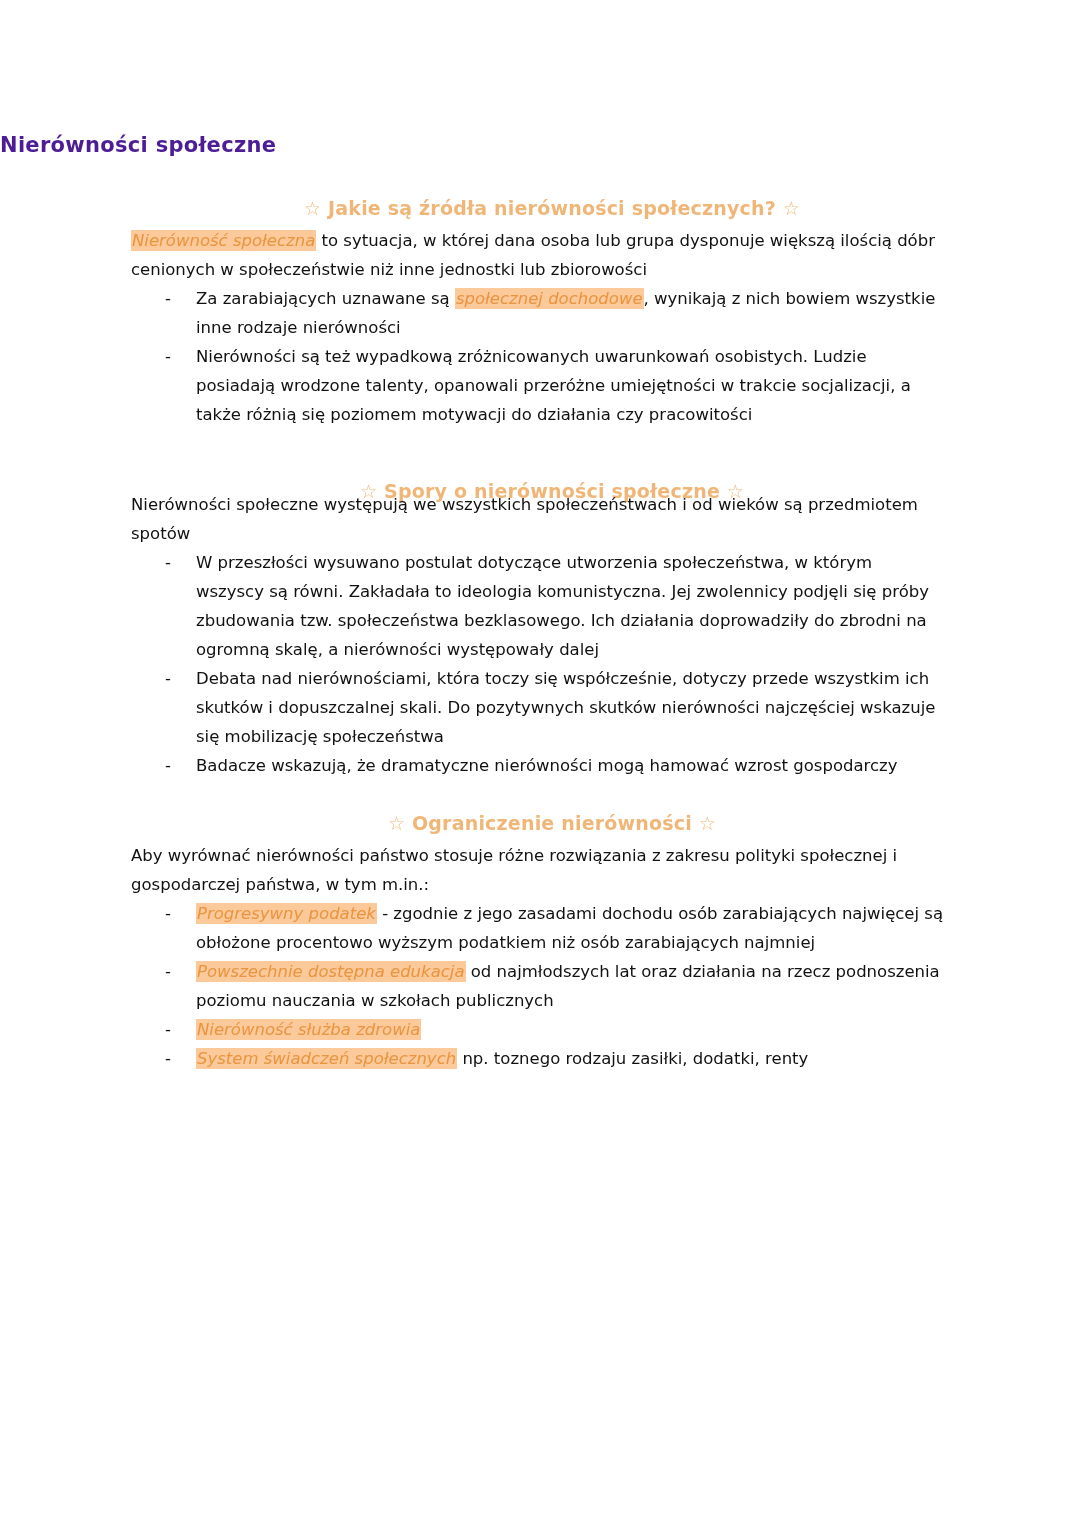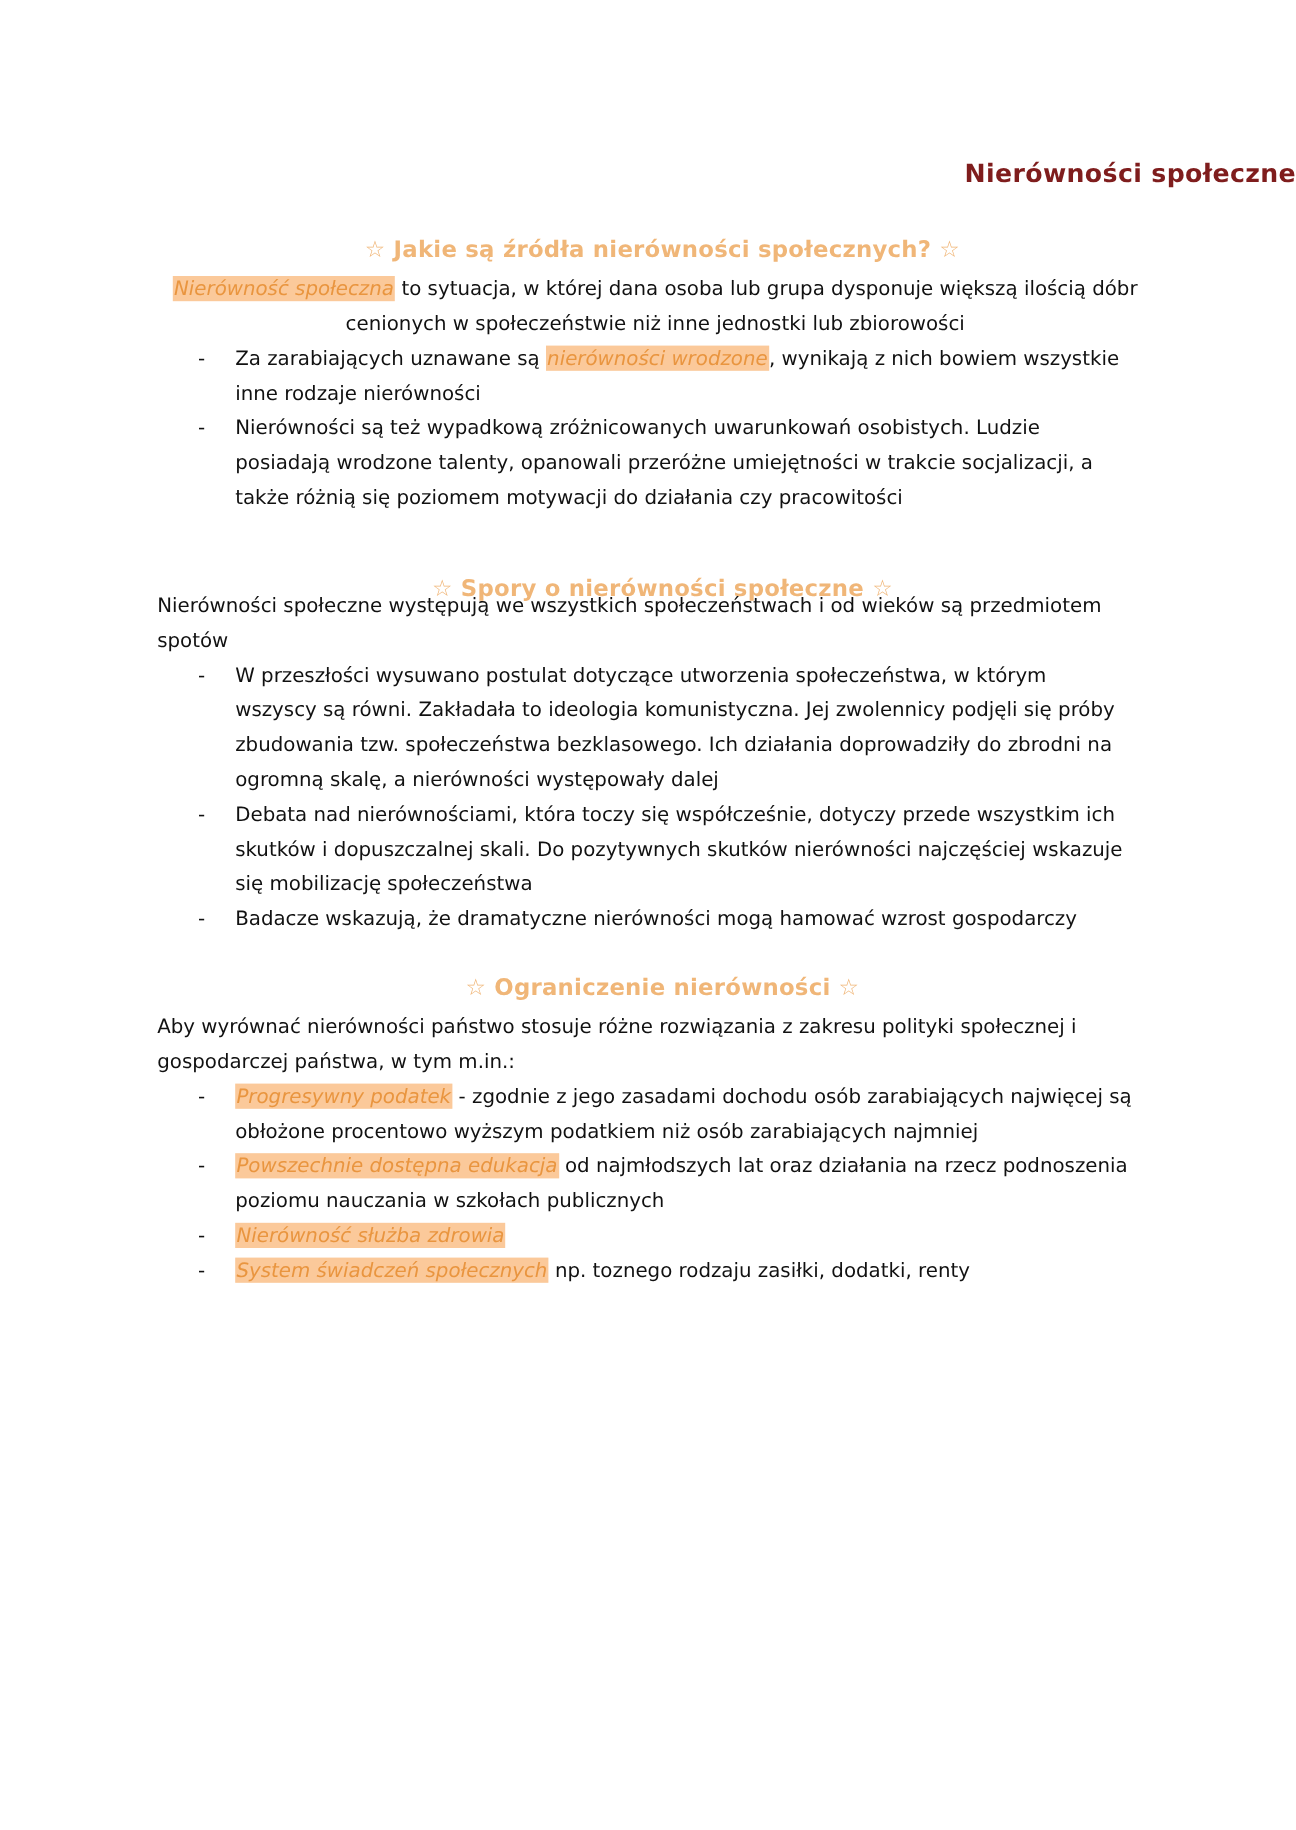--- a/index.html
+++ b/index.html
@@ -20,24 +20,24 @@
       left: 0;
       top: 0;
       width: 1080px;
       height: 1525px;
     }
     .title {
       position: absolute;
       left: 0;
       width: 1080px;
       top: 133px;
-      text-align: right;
+      text-align: left;
       font-size: 21px;
       font-weight: bold;
-      color: #7f1d1d;
+      color: #4c1d95;
       letter-spacing: 0.3px;
     }
     .section-heading {
       position: absolute;
       left: 12px;
       width: 1080px;
       text-align: center;
       font-size: 19px;
       font-weight: bold;
       color: #f0b678;
@@ -80,29 +80,29 @@
   </style>
 </head>
 <body>
 
 <div class="page">
 
   <div class="title">Nierówności społeczne</div>
 
   <div class="section-heading" style="top:197px;">☆ Jakie są źródła nierówności społecznych? ☆</div>
 
-  <div class="para" style="top:226px;text-align:center;">
+  <div class="para" style="top:226px;">
     <span class="hl">Nierówność społeczna</span><span> to sytuacja, w której dana osoba lub grupa dysponuje większą ilością dóbr</span><br>
     <span>cenionych w społeczeństwie niż inne jednostki lub zbiorowości</span>
   </div>
 
   <ul class="bullet-list" style="top:284px;">
     <li class="bullet">
       <span class="dash">-</span>
-      <span>Za zarabiających uznawane są </span><span class="hl">nierówności wrodzone</span><span>, wynikają z nich bowiem wszystkie inne rodzaje nierówności</span>
+      <span>Za zarabiających uznawane są </span><span class="hl">społecznej dochodowe</span><span>, wynikają z nich bowiem wszystkie inne rodzaje nierówności</span>
     </li>
     <li class="bullet" style="padding-right:40px;">
       <span class="dash">-</span>
       <span>Nierówności są też wypadkową zróżnicowanych uwarunkowań osobistych. Ludzie posiadają wrodzone talenty, opanowali przeróżne umiejętności w trakcie socjalizacji, a także różnią się poziomem motywacji do działania czy pracowitości</span>
     </li>
   </ul>
 
   <div class="section-heading" style="top:461px;margin-top:19px;">☆ Spory o nierówności społeczne ☆</div>
 
   <div class="para" style="top:490px; width:800px;">Nierówności społeczne występują we wszystkich społeczeństwach i od wieków są przedmiotem spotów</div>

